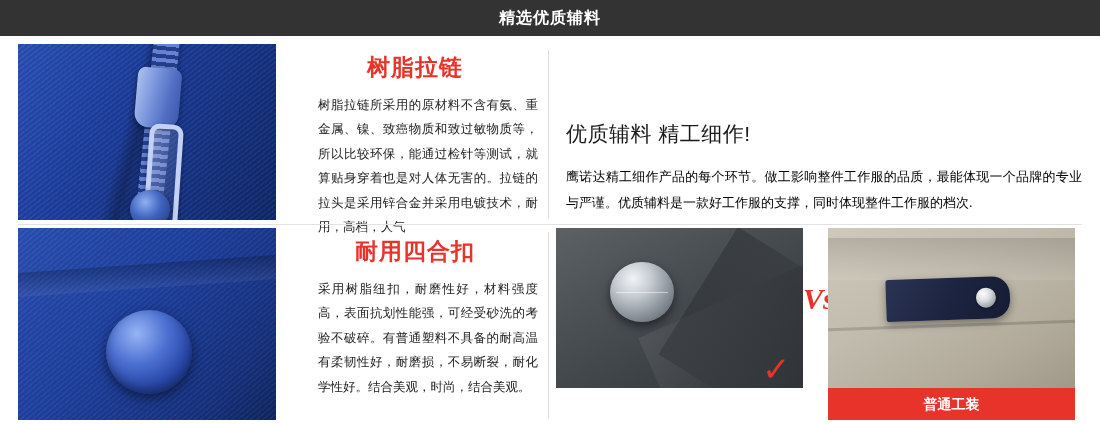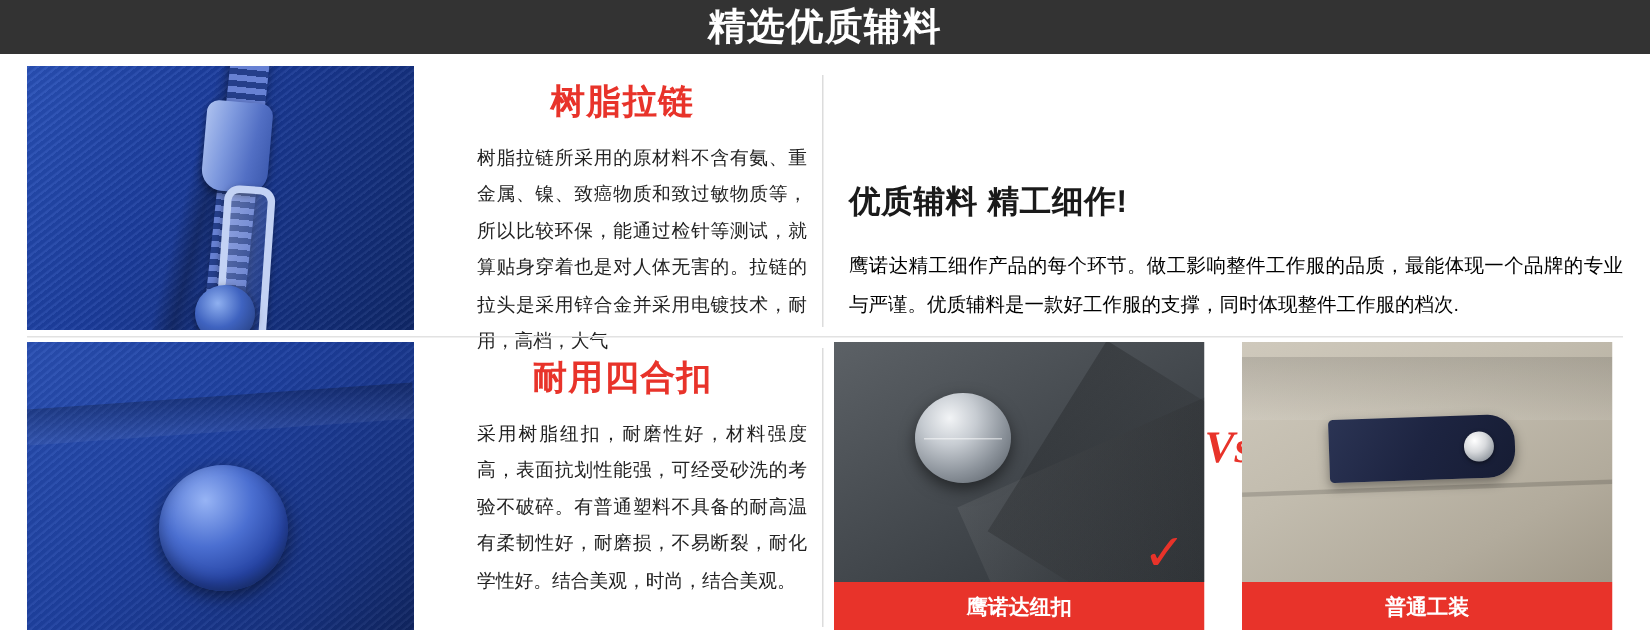--- a/index.html
+++ b/index.html
@@ -25,21 +25,21 @@
     top: 0;
     width: 1100px;
     height: 36px;
     background: #333333;
     display: flex;
     align-items: center;
     justify-content: center;
   }
   .header-title {
     color: #ffffff;
-    font-size: 25px;
+    font-size: 16px;
     font-weight: bold;
     letter-spacing: 1px;
     line-height: 36px;
   }
 
   
   .row1 {
     position: absolute;
     left: 0;
     top: 36px;
@@ -150,21 +150,21 @@
 
   .text-quality {
     position: absolute;
     left: 566px;
     top: 8px;
     width: 516px;
   }
   .quality-title {
     color: #1a1a1a;
     font-size: 21px;
-    font-weight: bold;
+    font-weight: normal;
     margin: 76px 0 16px 0;
     letter-spacing: 0.5px;
   }
   .quality-body {
     color: #000000;
     font-size: 13px;
     line-height: 2.0;
     text-align: justify;
   }
 
@@ -444,23 +444,20 @@
 
     <div class="divider-v2"></div>
 
     <div class="compare">
 
       <div class="panel panel-left">
         <div class="panel-photo photo-good">
           <div class="fold"></div>
           <div class="fold2"></div>
           <div class="metal-snap"></div>
-        </div>
-        <div class="caption-bar">
-          <span class="caption-text">鹰诺达纽扣</span>
         </div>
       </div>
 
       <div class="mark-check">✓</div>
 
       <div class="vs-label">Vs</div>
 
       <div class="mark-cross">✗</div>
 
       <div class="panel panel-right">

